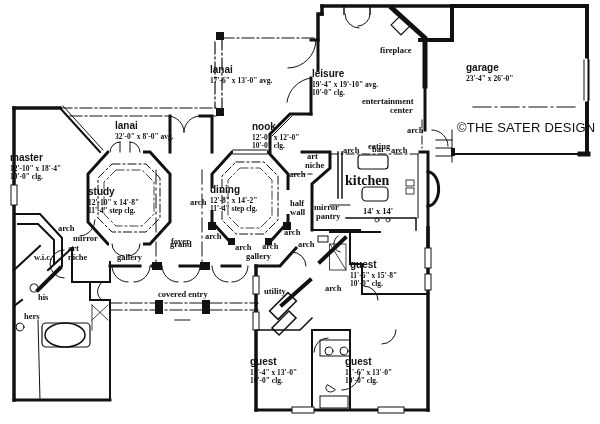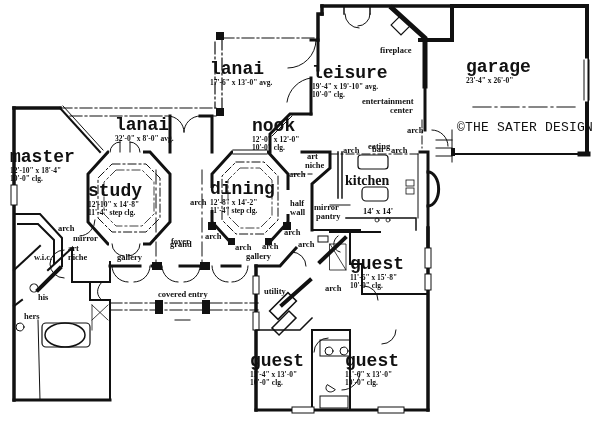--- a/index.html
+++ b/index.html
@@ -1,22 +1,22 @@
 <!DOCTYPE html>
 <html><head>
 <meta charset="utf-8">
 <style>
   html, body { margin:0; padding:0; background:#ffffff; }
   body { width:600px; height:424px; position:relative; overflow:hidden; font-family:"DejaVu Serif","Liberation Serif",serif; color:#111; }
   #plan { position:absolute; left:0; top:0; width:600px; height:424px; }
   .lbl { position:absolute; text-align:left; white-space:nowrap; line-height:1.05; color:#111; }
-  .room-name { font-weight:bold; font-size:18px; font-family:Liberation Mono, monospace; }
+  .room-name { font-weight:bold; font-size:10px; font-family:Liberation Sans, sans-serif; }
   .room-dim { font-weight:bold; font-size:7.5px; font-family:"Liberation Serif", serif; display:block; }
   .small { font-weight:bold; font-size:8.5px; font-family:"Liberation Serif", serif; }
-  .copy { position:absolute; font-family:Liberation Mono, monospace; font-size:13px; line-height:16px; color:#111; letter-spacing:0.2px; }
+  .copy { position:absolute; font-family:Liberation Sans, sans-serif; font-size:13px; line-height:16px; color:#111; letter-spacing:0.2px; }
 </style>
 </head>
 <body>
 
 <svg id="plan" viewBox="0 0 600 424" xmlns="http://www.w3.org/2000/svg">
   <g fill="none" stroke="#111" stroke-linecap="square">
 
     <g stroke-width="4">
       <polyline points="452,40 452,6 587,6 587,154"></polyline>
       <polyline points="420,40 452,40"></polyline>

